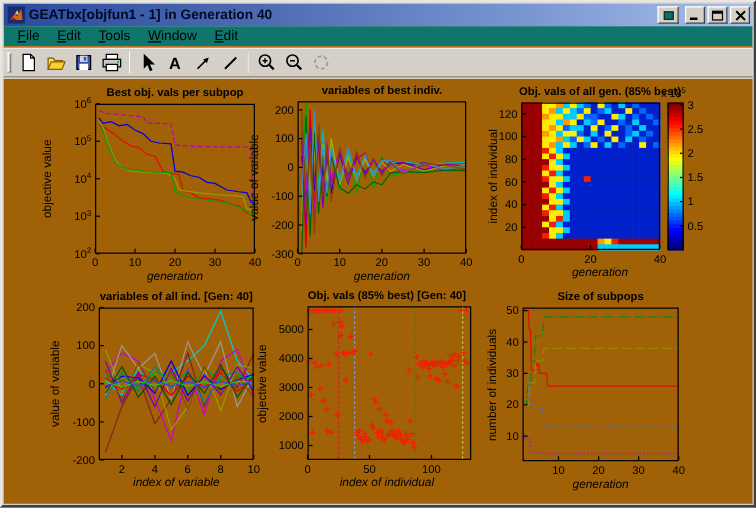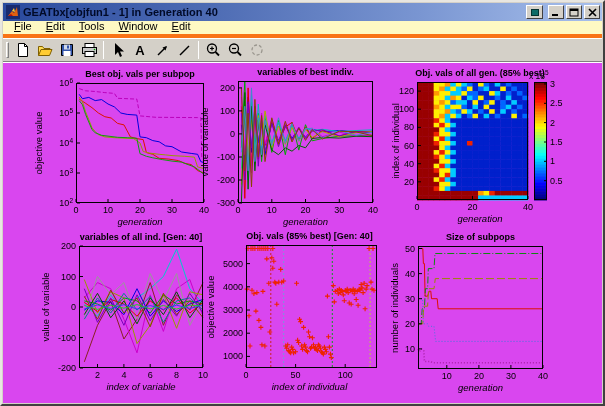--- a/index.html
+++ b/index.html
@@ -13,31 +13,31 @@
   .app-icon { width:14px; height:14px; margin:0 3px 0 1px; flex:0 0 auto; }
   .title-text { color:#000a28; font-weight:bold; font-size:11px; white-space:nowrap;
     flex:1 1 auto; overflow:hidden; letter-spacing:0; }
   .tb-right { display:flex; align-items:center; gap:5px; }
   .mini-btn, .win-btn { width:16px; height:14px; background:#d4d0c8;
     border:1px solid; border-color:#fff #404040 #404040 #fff;
     display:flex; align-items:center; justify-content:center; padding:0; }
   .mini-btn { width:17px; }
   .teal-sq { width:8px; height:7px; background:#0e6b66; border:1px solid #06332f; }
   .btn-group { display:flex; gap:2px; }
-  .menubar { position:absolute; left:1px; top:19px; right:1px; height:17px; background:#fef9c3;
-    display:flex; align-items:flex-end; padding-left:4px; font-size:11px;
-    border-bottom:4px solid #f97316; box-shadow:0 1px 0 #fff; }
+  .menubar { position:absolute; left:1px; top:19px; right:1px; height:17px; background:#0f766e;
+    display:flex; align-items:flex-start; padding-left:4px; font-size:11px;
+    border-bottom:1px solid #f97316; box-shadow:0 1px 0 #fff; }
   .menu-item { padding:2px 7px; color:#000; }
   .menu-item::first-letter { text-decoration:underline; }
   .toolbar { position:absolute; left:1px; top:37px; right:1px; height:23px; background:#d4d0c8;
     display:flex; align-items:center; border-bottom:1px solid #808080; box-shadow:0 1px 0 #fff; padding-left:2px; }
   .tb-handle { width:3px; height:16px; border:1px solid; border-color:#fff #808080 #808080 #fff; margin:0 3px 0 1px; }
   .tb-btn { width:22px; height:20px; display:flex; align-items:center; justify-content:center; background:transparent; border:none; }
   .tb-sep { width:1px; height:18px; background:#808080; border-right:1px solid #fff; margin:0 3px; }
-  .canvas { position:absolute; left:1px; top:61px; right:1px; bottom:1px; background:#d946ef; }
+  .canvas { position:absolute; left:1px; top:61px; right:1px; bottom:1px; background:#a16207; }
   .subplot { position:absolute; }
   .subplot svg { position:absolute; left:0; top:0; overflow:visible; }
   .sp-title { position:absolute; top:-14px; left:-40px; right:-40px; text-align:center;
     font-size:9px; font-weight:bold; color:#000; white-space:nowrap; }
   .sp-xlabel { position:absolute; top:calc(100% + 13px); left:0; width:100%; text-align:center; font-size:9.5px; color:#000;font-style:italic; }
   .sp-ylabel { position:absolute; top:50%; white-space:nowrap; font-size:9.5px; color:#000;
     transform:translate(-50%,-50%) rotate(-90deg); }
   .sp1 { left:73px; top:20px;  width:128px; height:120px; }
   .sp2 { left:235px; top:18px; width:135px; height:122px;border-radius:22px; }
   .sp3 { left:414px; top:19px; width:126px; height:118px; }

